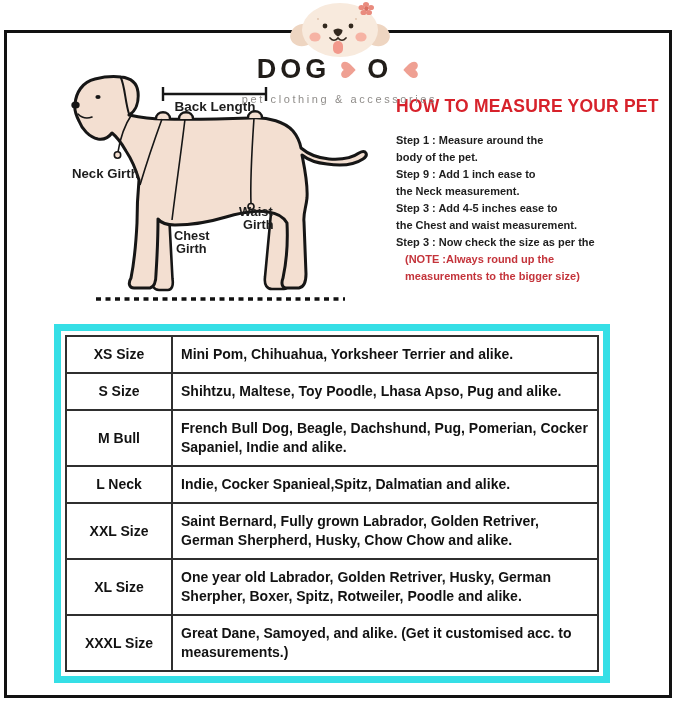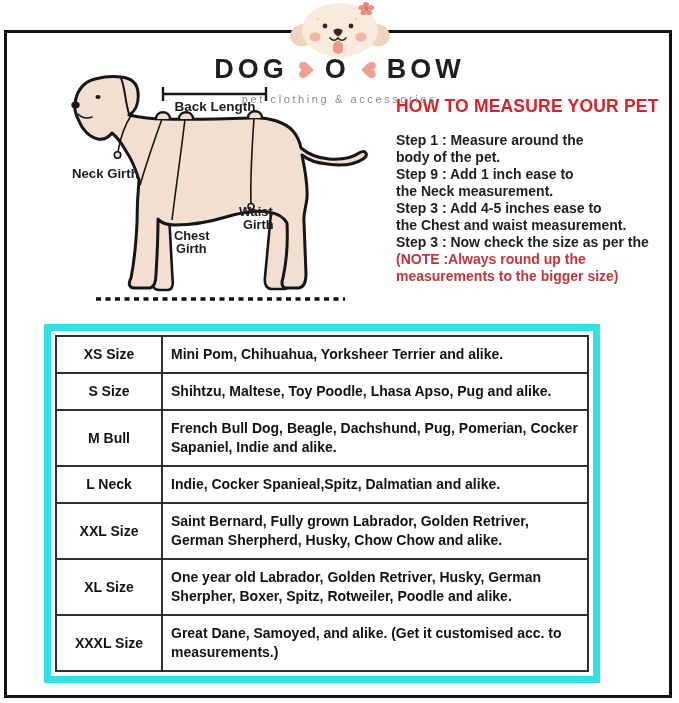--- a/index.html
+++ b/index.html
@@ -23,26 +23,26 @@
   .tagline{margin-top:8px;font-size:11px;letter-spacing:2.6px;color:#8f8c89;font-weight:400;}
   
   .diagram{position:absolute;left:55px;top:73px;z-index:2;}
   
   .howto{position:absolute;left:396px;top:92px;width:280px;z-index:2;}
   .howto-title{
     font-size:17.5px;font-weight:700;color:#d7222b;letter-spacing:.2px;
     margin:4px 0 15px 0;white-space:nowrap;
   }
   .howto-line{
-    font-size:14px;font-weight:700;line-height:17px;color:#1e1e1e;white-space:nowrap;
-  }
-  .howto-line.note{color:#c4343b;}
+    font-size:11px;font-weight:700;line-height:17px;color:#1e1e1e;white-space:nowrap;
+  }
+  .howto-line.note{color:#c4343b;margin-left:9px;}
   
   .table-wrap{
-    position:absolute;left:44px;top:324px;width:556px;box-sizing:border-box;
+    position:absolute;left:54px;top:324px;width:556px;box-sizing:border-box;
     border:7px solid #35dfe6;background:#ffffff;padding:4px;z-index:2;
   }
   table.sizes{border-collapse:collapse;width:100%;table-layout:fixed;}
   table.sizes td{
     border:2px solid #2f2f2f;font-size:14px;font-weight:700;color:#121212;
     line-height:19px;padding:8px 8px;vertical-align:middle;background:#fff;
   }
   td.size-col{width:88px;text-align:center;padding:8px 2px;}
 </style>
 </head>
@@ -78,21 +78,20 @@
     </svg>
     <div class="wordmark">
       <span>DOG</span>
       <svg width="23" height="21" viewBox="-2 -3 24 22">
         <path d="M10 16 C4.5 11 1.5 8 1.5 4.8 C1.5 2.4 3.2 0.8 5.4 0.8 C7.2 0.8 9 1.9 10 3.6 C11 1.9 12.8 0.8 14.6 0.8 C16.8 0.8 18.5 2.4 18.5 4.8 C18.5 8 15.5 11 10 16 Z" fill="#efa093" transform="rotate(-90 10 8.5)"></path>
       </svg>
       <span>O</span>
       <svg width="23" height="21" viewBox="-2 -3 24 22">
         <path d="M10 16 C4.5 11 1.5 8 1.5 4.8 C1.5 2.4 3.2 0.8 5.4 0.8 C7.2 0.8 9 1.9 10 3.6 C11 1.9 12.8 0.8 14.6 0.8 C16.8 0.8 18.5 2.4 18.5 4.8 C18.5 8 15.5 11 10 16 Z" fill="#efa093" transform="rotate(90 10 8.5)"></path>
       </svg>
-      <span>BOW</span>
     </div>
     <div class="tagline">pet clothing &amp; accessories</div>
   </div>
 
   <div class="diagram">
     <svg width="335" height="235" viewBox="0 0 335 235">
 
       <path d="M99 140 L96 204 C96 212 99 217 104 217 L113 217 C117 217 118.5 212 117.5 206 L114 140 Z" fill="#f3dfd1" stroke="#161616" stroke-width="2.6" stroke-linejoin="round"></path>
       <path d="M216 140 L210 204 C209 212 212 216 217 216 L229 216 C233 216 234.5 211 233.5 205 L232 140 Z" fill="#f3dfd1" stroke="#161616" stroke-width="2.6" stroke-linejoin="round"></path>
 

